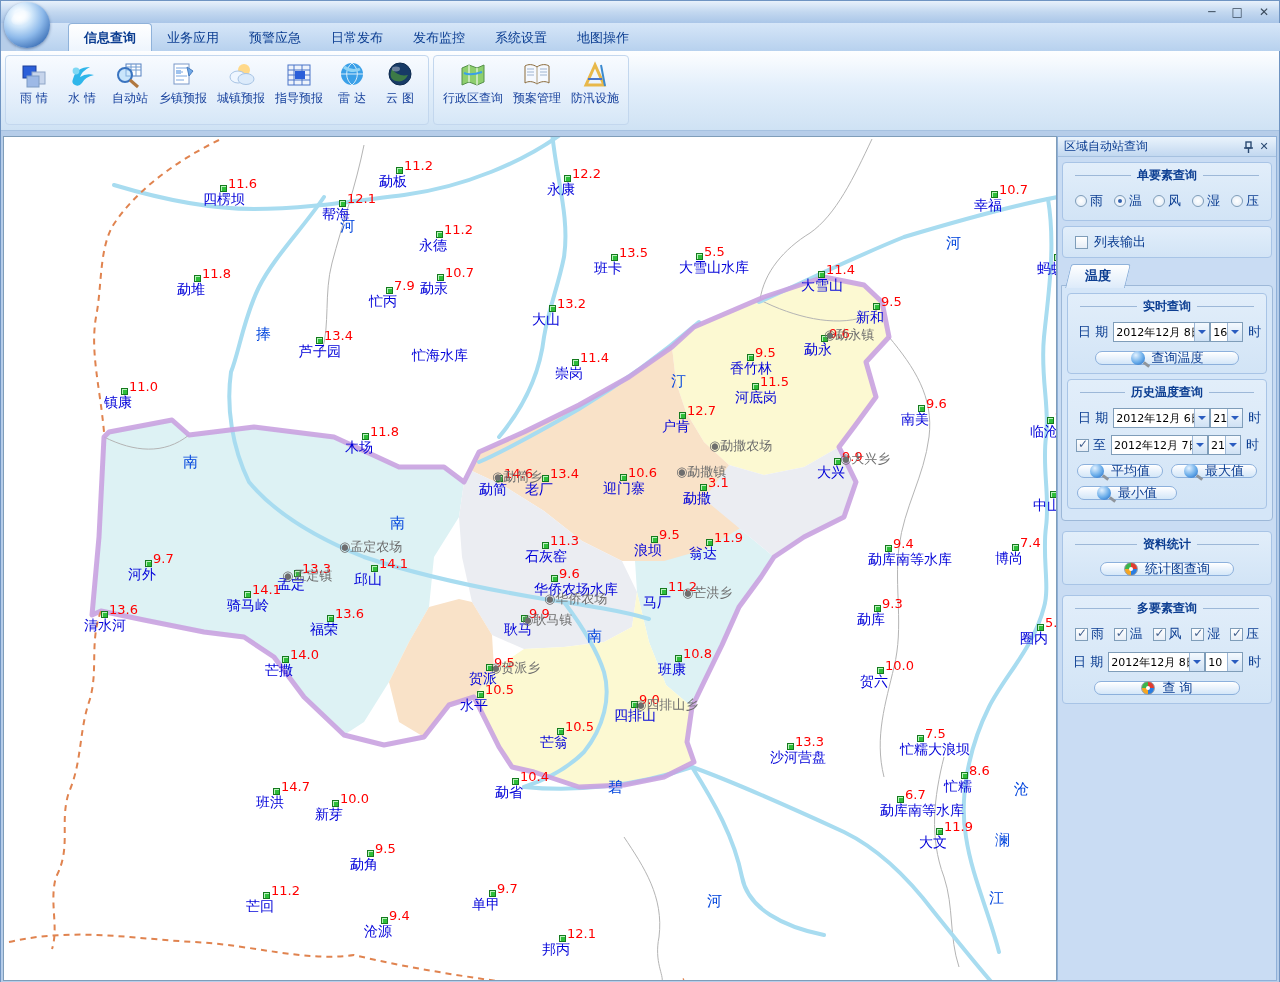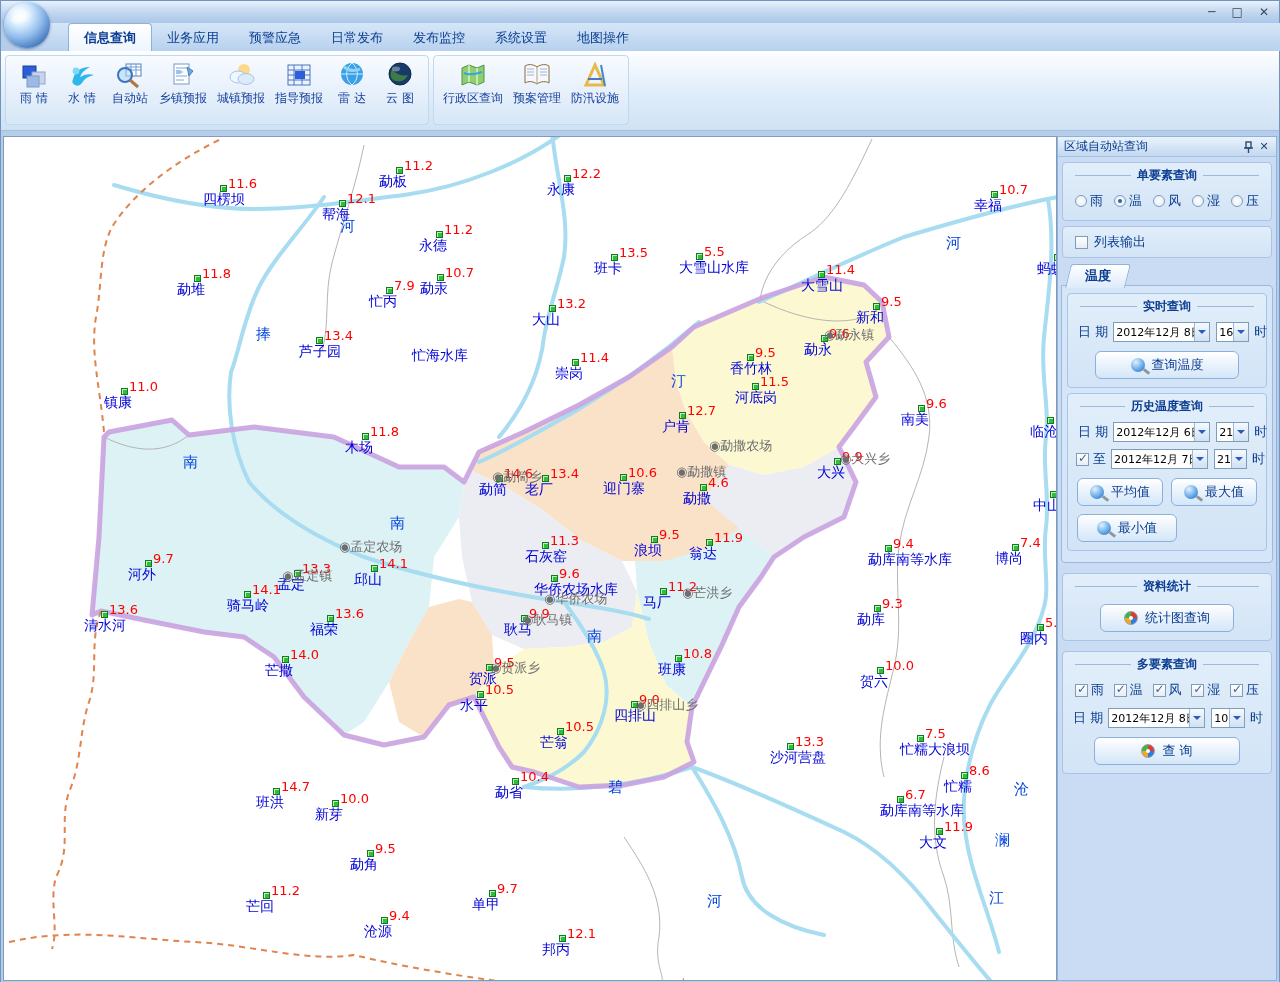--- a/index.html
+++ b/index.html
@@ -87,25 +87,25 @@
   #vtab span { display:inline-block; transform:skewX(14deg); }
   #tabpage { border:1px solid #9db8d8; background:#d5e6f8; border-radius:0 4px 4px 4px; margin:0 3px; padding:2px 1px 6px; }
 
   .frow { display:flex; align-items:center; margin:7px 4px; font-size:13px; color:#0b3d91; }
   .flabel { margin:0 5px 0 2px; white-space:nowrap; }
   .combo { display:flex; width:97px; height:20px; background:#fff; border:1px solid #7f9db9; align-items:center; }
   .combo-text { flex:1; font-size:11px; color:#000; padding-left:2px; white-space:nowrap; overflow:hidden; }
   .combo-btn { width:15px; height:100%; background:linear-gradient(#f4f9fe,#cfe1f4); border-left:1px solid #9db8d8;
     display:flex; align-items:center; justify-content:center; cursor:pointer; flex:none; }
   .arr { width:0; height:0; border-left:4px solid transparent; border-right:4px solid transparent; border-top:4px solid #2a5cc0; }
-  .spin { width:38px; margin-left:6px; }
+  .spin { width:38px; }
   .hourlbl { margin-left:5px; }
 
-  .pbtn { display:flex; align-items:center; justify-content:center; gap:7px; height:28px;
-    border:1px solid #8cb0dc; border-radius:6px; color:#0b3d91; font-size:13px; cursor:pointer;
+  .pbtn { display:flex; align-items:center; justify-content:center; gap:7px; height:14px;
+    border:1px solid #8cb0dc; border-radius:11px; color:#0b3d91; font-size:13px; cursor:pointer;
     background:linear-gradient(#ffffff,#e9f2fc 50%,#d4e7f8); box-shadow:inset 0 1px 0 #fff; }
   .mag { width:14px; height:14px; border-radius:50%;
     background:radial-gradient(circle at 35% 30%, #e2f1ff, #67abe9 55%, #1d63c0); position:relative; flex:none; }
   .mag::after { content:""; position:absolute; width:7px; height:3px; background:#8f959c; right:-5px; bottom:-1px; transform:rotate(38deg); }
   .wheel { width:14px; height:14px; border-radius:50%; border:1px solid #98a0a8; position:relative; flex:none;
     background:conic-gradient(#e23b2e 0 25%, #2a7de1 0 50%, #f5a623 0 75%, #3cb54a 0); }
   .wheel::after { content:""; position:absolute; inset:4px; background:#fff; border-radius:50%; }
 
   .btnrow { display:flex; gap:8px; margin:9px 5px 0; }
   .btnrow .pbtn { flex:1; }
@@ -431,21 +431,21 @@
             <span class="sv">13.4</span>
             <span class="sn">老厂</span>
           </div>
           <div class="station" style="left: 616px; top: 337px;">
             <span class="smk"></span>
             <span class="sv">10.6</span>
             <span class="sn">迎门寨</span>
           </div>
           <div class="station" style="left: 696px; top: 347px;">
             <span class="smk"></span>
-            <span class="sv">4.6</span>
+            <span class="sv">3.1</span>
             <span class="sn">勐撒</span>
           </div>
           <div class="station" style="left: 1050px; top: 117px;">
             <span class="smk"></span>
             <span class="sv"></span>
             <span class="sn">蚂蚁</span>
           </div>
           <div class="station" style="left: 538px; top: 405px;">
             <span class="smk"></span>
             <span class="sv">11.3</span>

